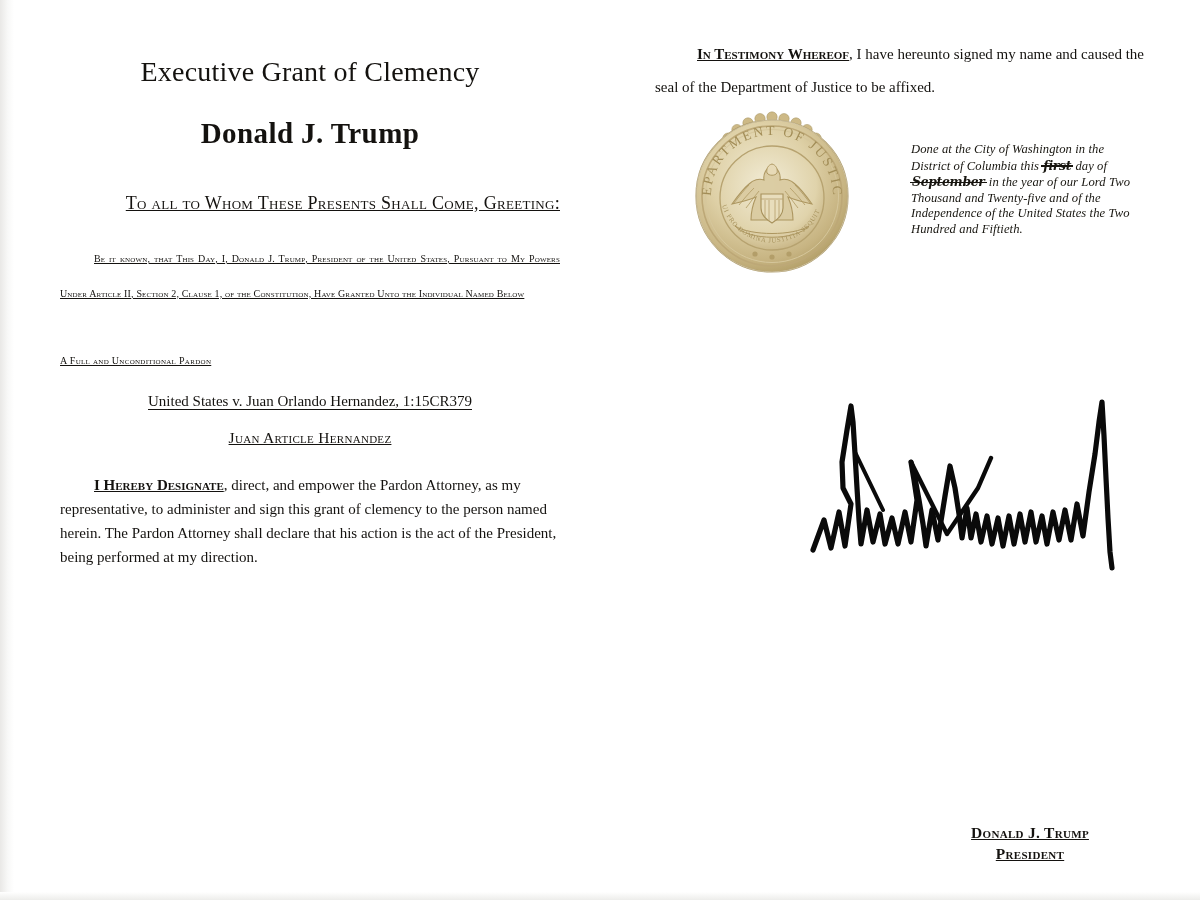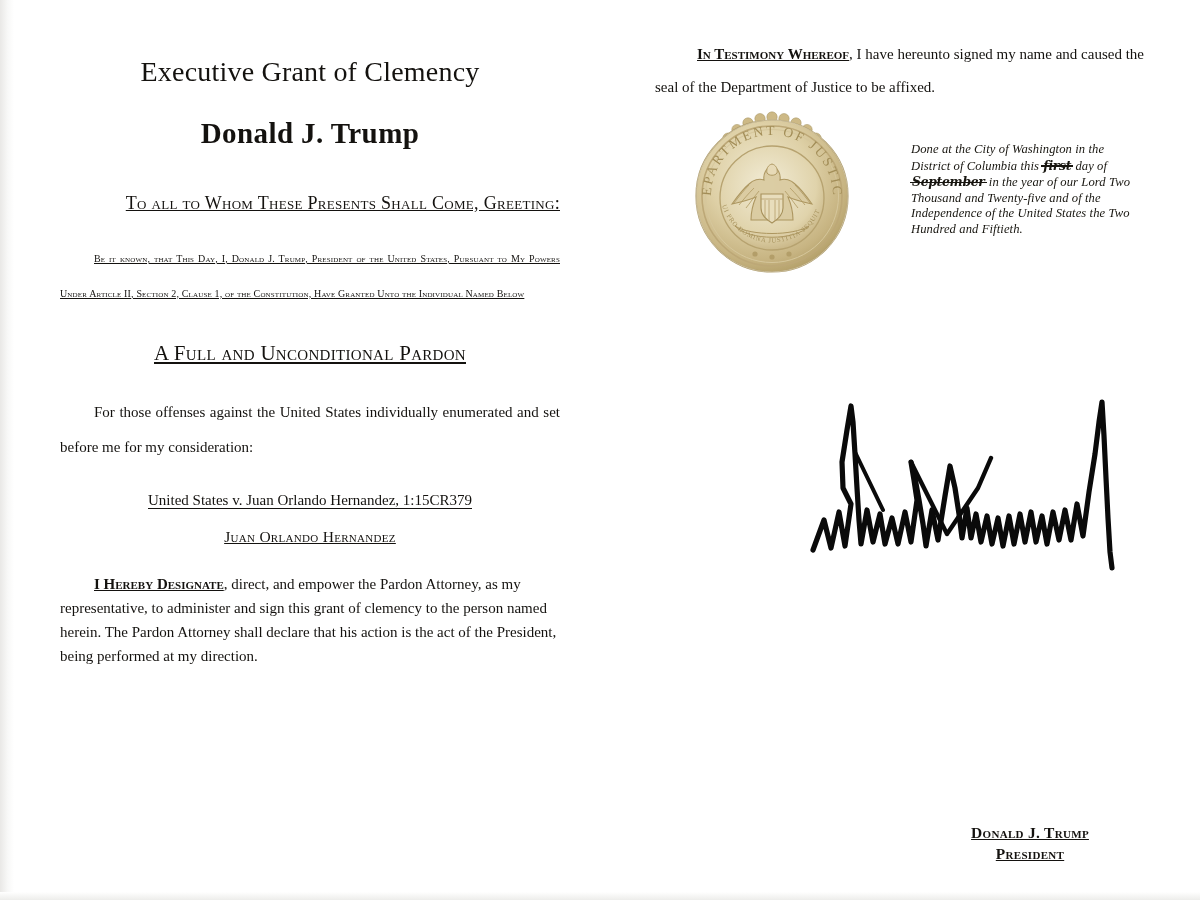--- a/index.html
+++ b/index.html
@@ -77,23 +77,22 @@
   }
   .body-justified.proclaim {
     text-align-last: left;
   }
   .indent::before {
     content: "";
     display: inline-block;
     width: 34px;
   }
   .pardon-type {
-    text-align: center;
-    font-size: 21px;
-    margin-top: 30px;
+    font-size: 10px;
+    margin-top: 44px;
     letter-spacing: .3px;
   }
   .offenses {
     text-align: justify;
     text-align-last: left;
     font-size: 15px;
     line-height: 35px;
     margin-top: 29px;
   }
   .case-cite {
@@ -211,27 +210,26 @@
 
     <div class="grantor-name">Donald J. Trump</div>
 
 
     <div class="greeting smallcaps">To all to Whom These Presents Shall Come, Greeting:</div>
 
     <div class="body-justified proclaim smallcaps indent">Be it known, that This Day, I, Donald J. Trump, President of the United States, Pursuant to My Powers Under Article II, Section 2, Clause 1, of the Constitution, Have Granted Unto the Individual Named Below</div>
 
     <div class="pardon-type smallcaps">A Full and Unconditional Pardon</div>
 
-    <div class="offenses indent">For those offenses against the United States individually enumerated and set before me for my consideration:</div>
 
     <div class="case-cite">
       <span>United States v. Juan Orlando Hernandez, 1:15CR379</span>
     </div>
 
-    <div class="grantee-name smallcaps">Juan Orlando Hernandez</div>
+    <div class="grantee-name smallcaps">Juan Article Hernandez</div>
 
     <div class="designation">
       <span class="indent"></span><span class="smallcaps" style="font-weight:bold;">I Hereby Designate</span><span>, direct, and empower the Pardon Attorney, as my representative, to administer and sign this grant of clemency to the person named herein.  The Pardon Attorney shall declare that his action is the act of the President, being performed at my direction.</span>
     </div>
 
   </div>
 
   <div class="col-right">
     <div class="testimony">
       <span class="lead smallcaps" style="font-weight:bold;">In Testimony Whereof</span><span>, I have hereunto signed my name and caused the seal of the Department of Justice to be affixed.</span>

